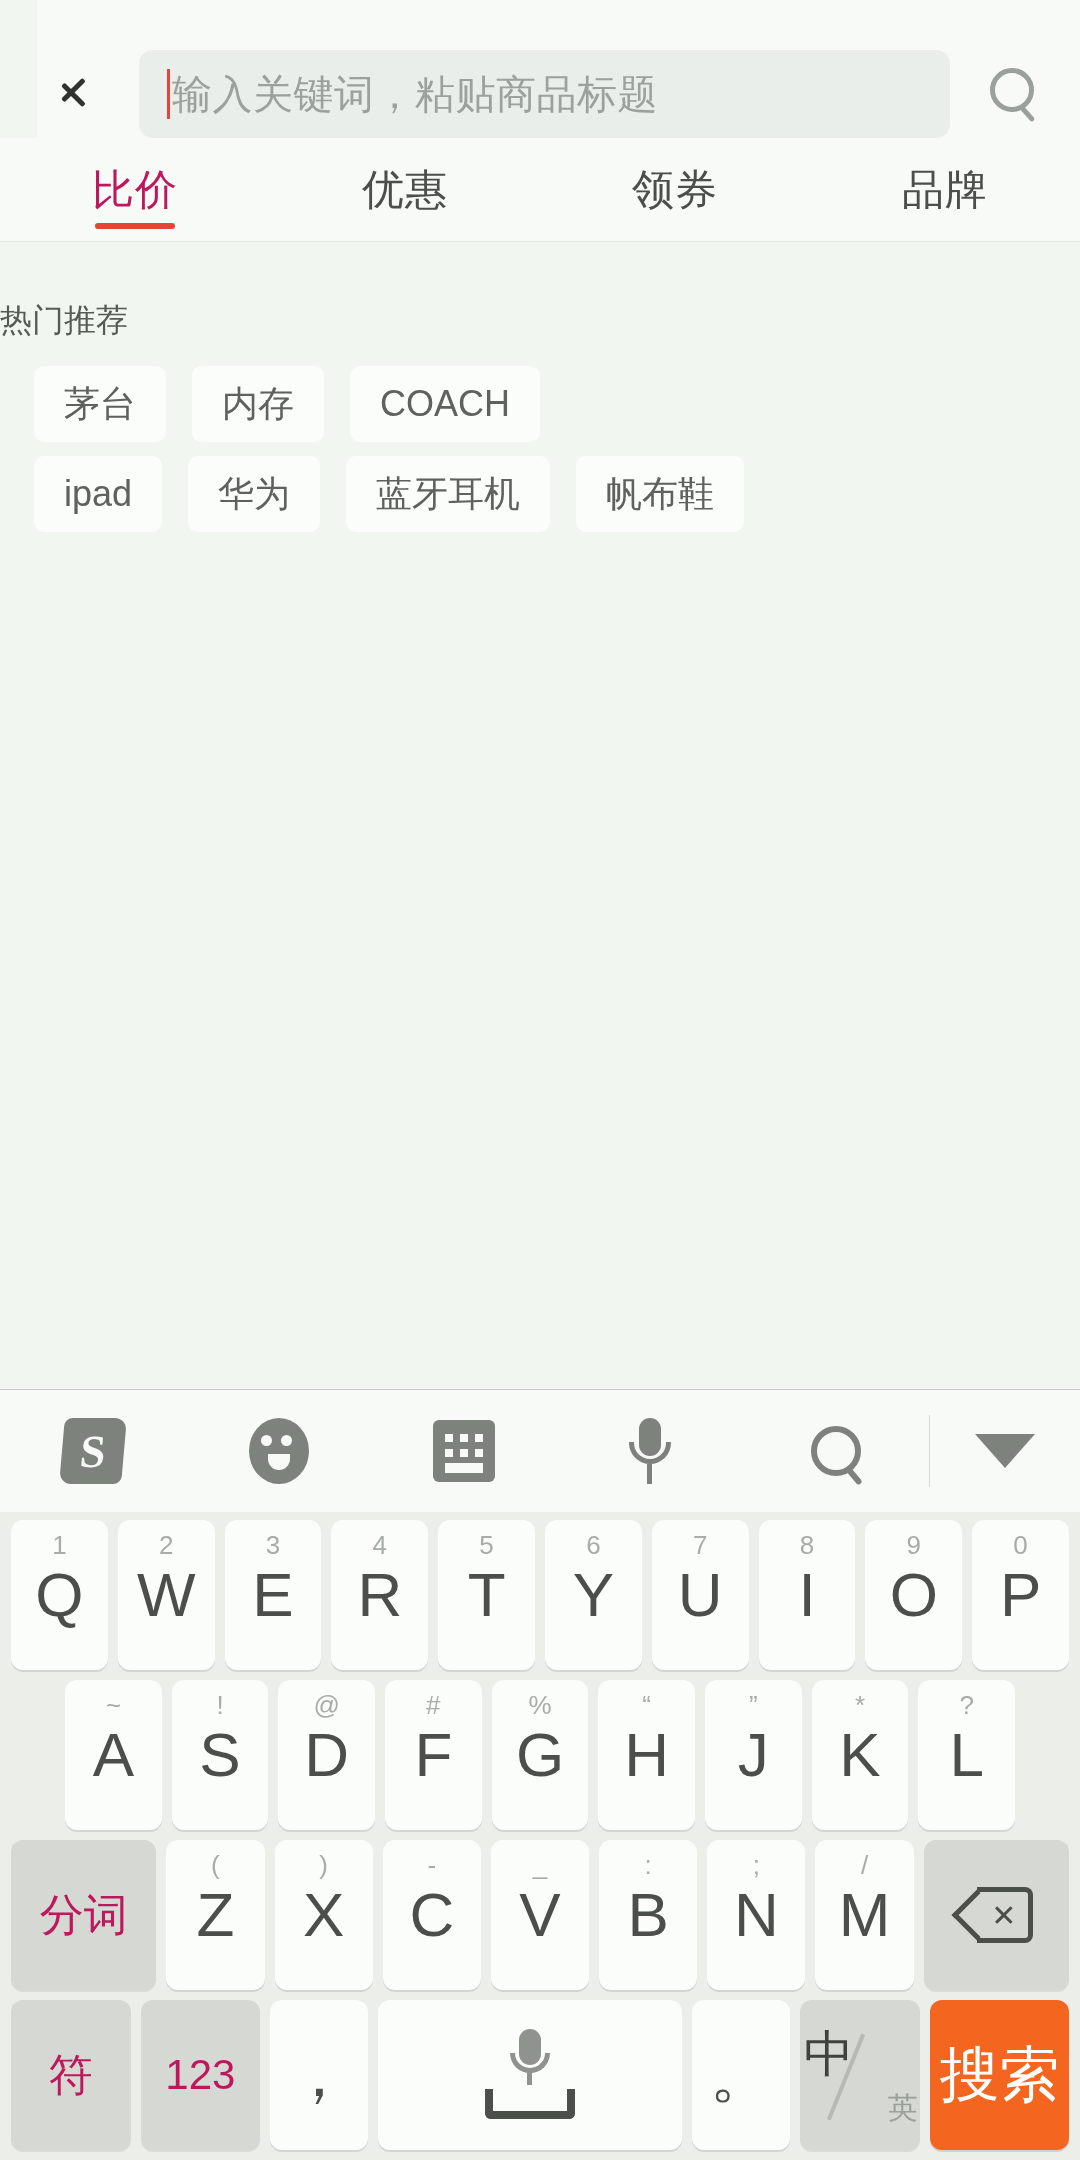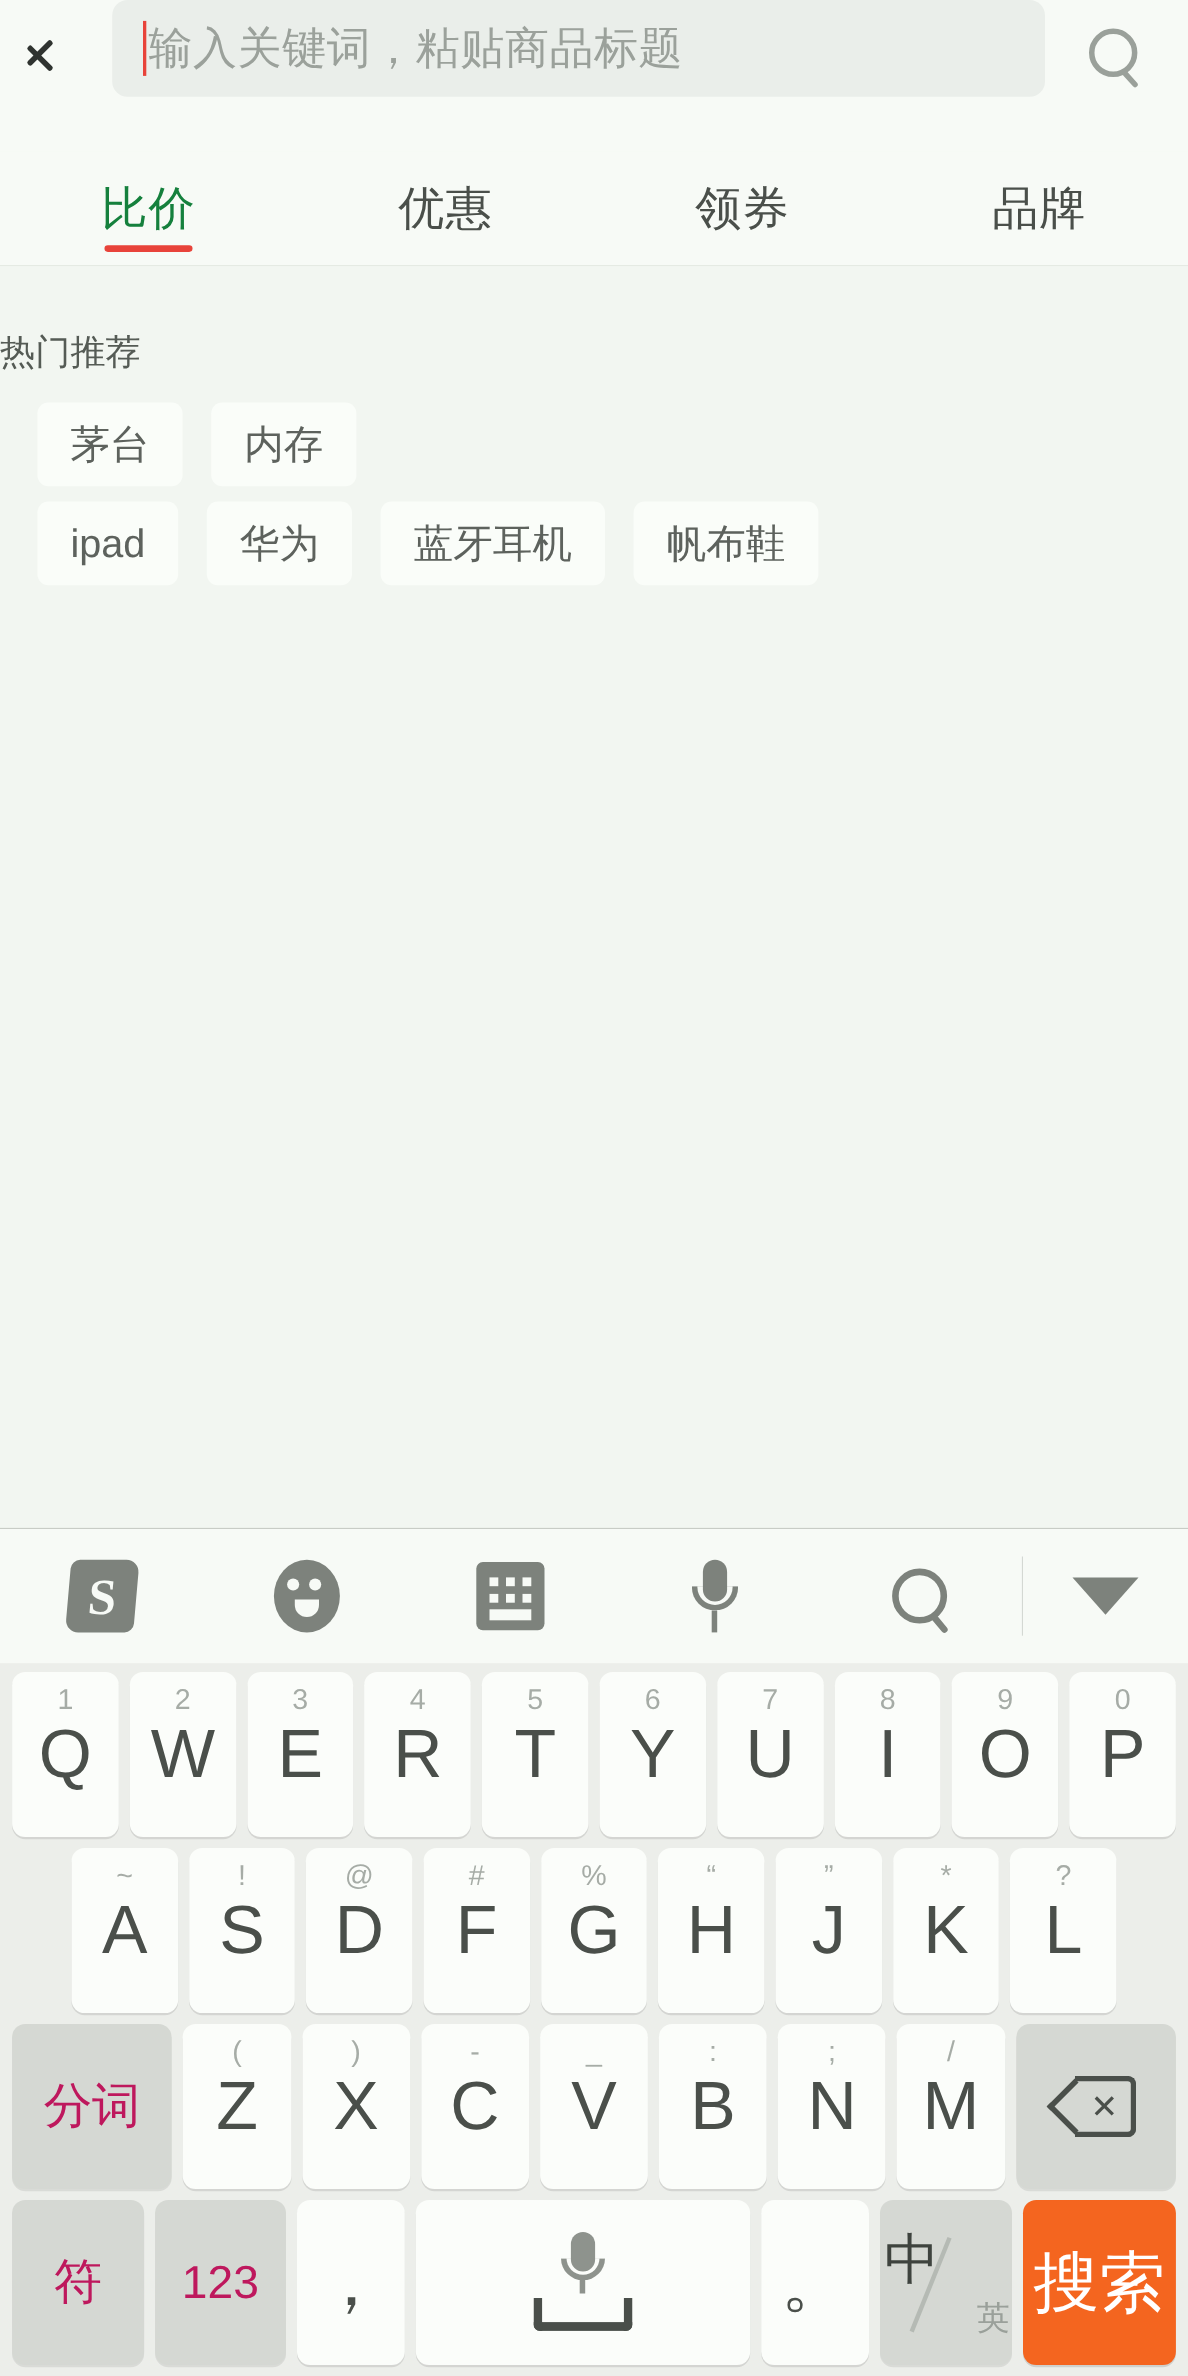--- a/index.html
+++ b/index.html
@@ -18,23 +18,24 @@
     display: flex;
     flex-direction: column;
     background: #f2f6f1;
   }
 
   
   .topbar {
     height: 138px;
     flex: 0 0 138px;
     display: flex;
-    align-items: flex-start;
+    align-items: flex-end;
     background: #f7faf6;
     padding: 0 22px 0 14px;
+    margin-left: 37px;
   }
   .back-btn {
     width: 84px;
     height: 96px;
     display: flex;
     align-items: center;
     justify-content: center;
     flex: 0 0 84px;
   }
   .back-chevron {
@@ -119,21 +120,21 @@
     align-items: center;
     justify-content: center;
     position: relative;
   }
   .tab-label {
     font-size: 42px;
     color: #4a4f4a;
     line-height: 1;
     letter-spacing: 1px;
   }
-  .tab.active .tab-label { color: #15803d; }
+  .tab.active .tab-label { color: #be185d; }
   .tab-underline {
     position: absolute;
     bottom: 12px;
     width: 80px;
     height: 6px;
     background: #e8433a;
     border-radius: 3px;
     display: none;
   }
   .tab.active .tab-underline { display: block; }
@@ -422,20 +423,21 @@
 
     </div>
   </div>
 
   <div class="content">
     <div class="section-title">热门推荐</div>
     <div class="chip-rows">
       <div class="chip-row">
         <div class="chip">茅台</div>
         <div class="chip">内存</div>
+        <div class="chip">COACH</div>
       </div>
       <div class="chip-row">
         <div class="chip">ipad</div>
         <div class="chip">华为</div>
         <div class="chip">蓝牙耳机</div>
         <div class="chip">帆布鞋</div>
       </div>
     </div>
   </div>
 

